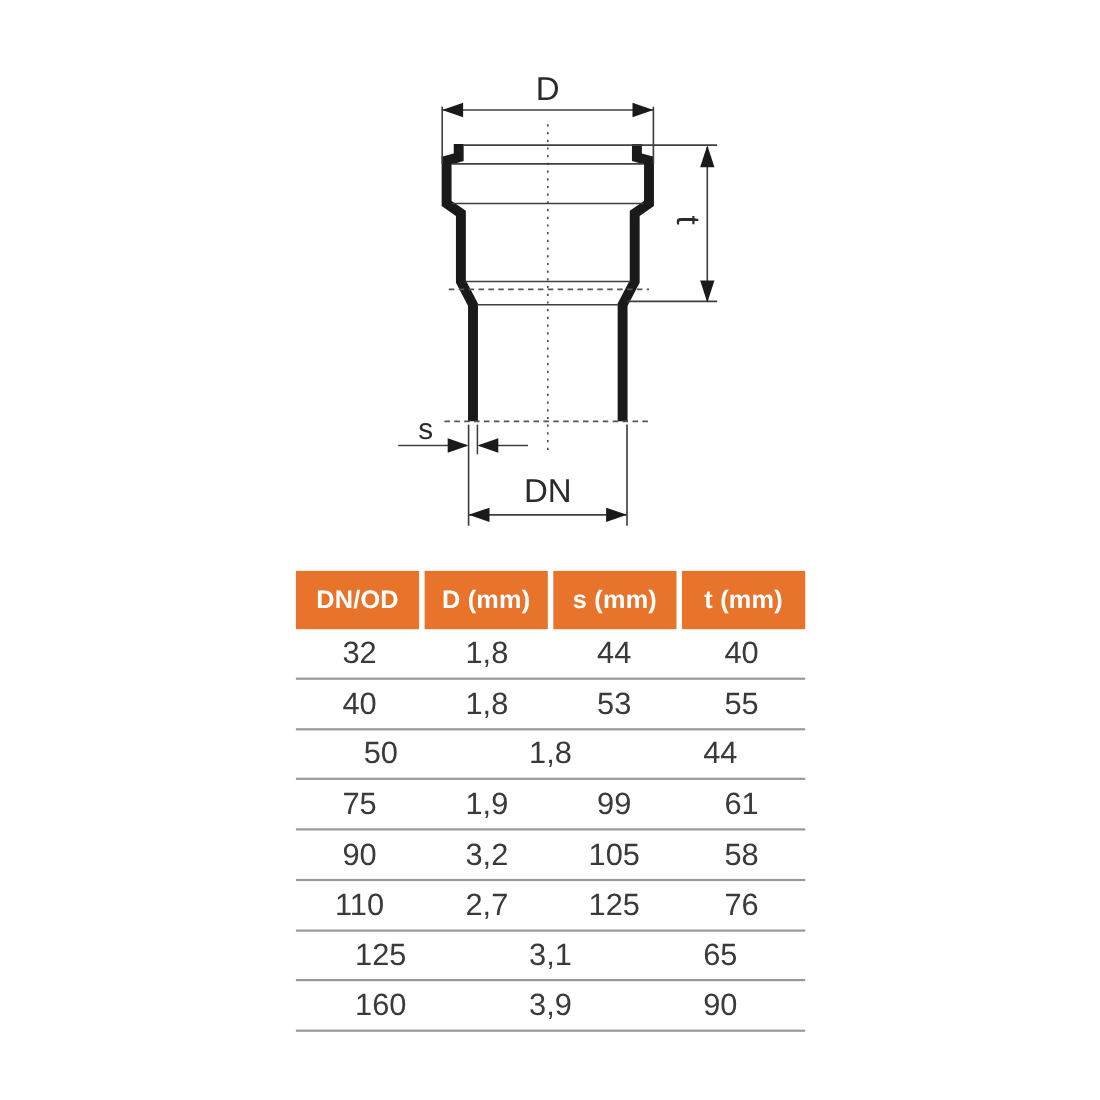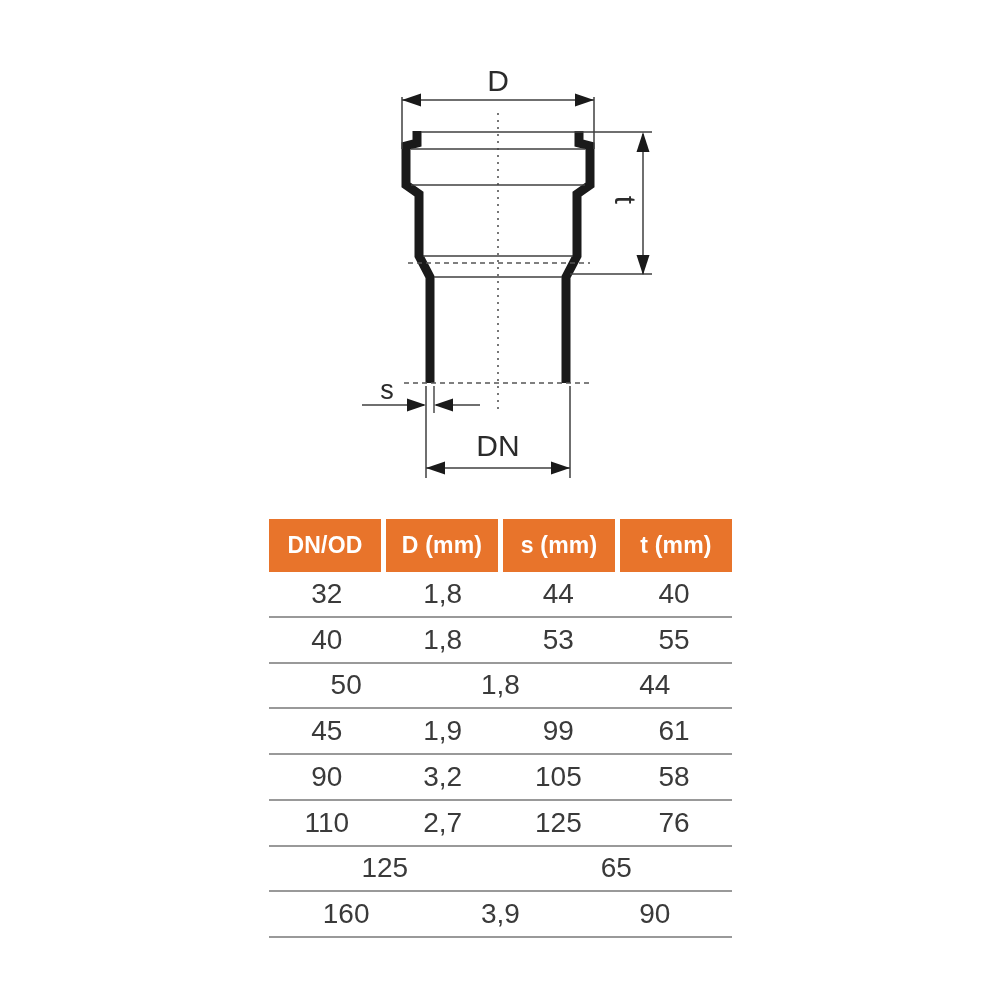--- a/index.html
+++ b/index.html
@@ -92,39 +92,40 @@
           <div class="tcell">1,8</div>
           <div class="tcell">53</div>
           <div class="tcell">55</div>
         </div>
         <div class="trow">
           <div class="tcell">50</div>
           <div class="tcell">1,8</div>
           <div class="tcell">44</div>
         </div>
         <div class="trow">
-          <div class="tcell">45</div>
+          <div class="tcell">75</div>
           <div class="tcell">1,9</div>
           <div class="tcell">99</div>
           <div class="tcell">61</div>
         </div>
         <div class="trow">
           <div class="tcell">90</div>
           <div class="tcell">3,2</div>
           <div class="tcell">105</div>
           <div class="tcell">58</div>
         </div>
         <div class="trow">
           <div class="tcell">110</div>
           <div class="tcell">2,7</div>
           <div class="tcell">125</div>
           <div class="tcell">76</div>
         </div>
         <div class="trow">
           <div class="tcell">125</div>
+          <div class="tcell">3,1</div>
           <div class="tcell">65</div>
         </div>
         <div class="trow">
           <div class="tcell">160</div>
           <div class="tcell">3,9</div>
           <div class="tcell">90</div>
         </div>
       </div>
   </div>
 

